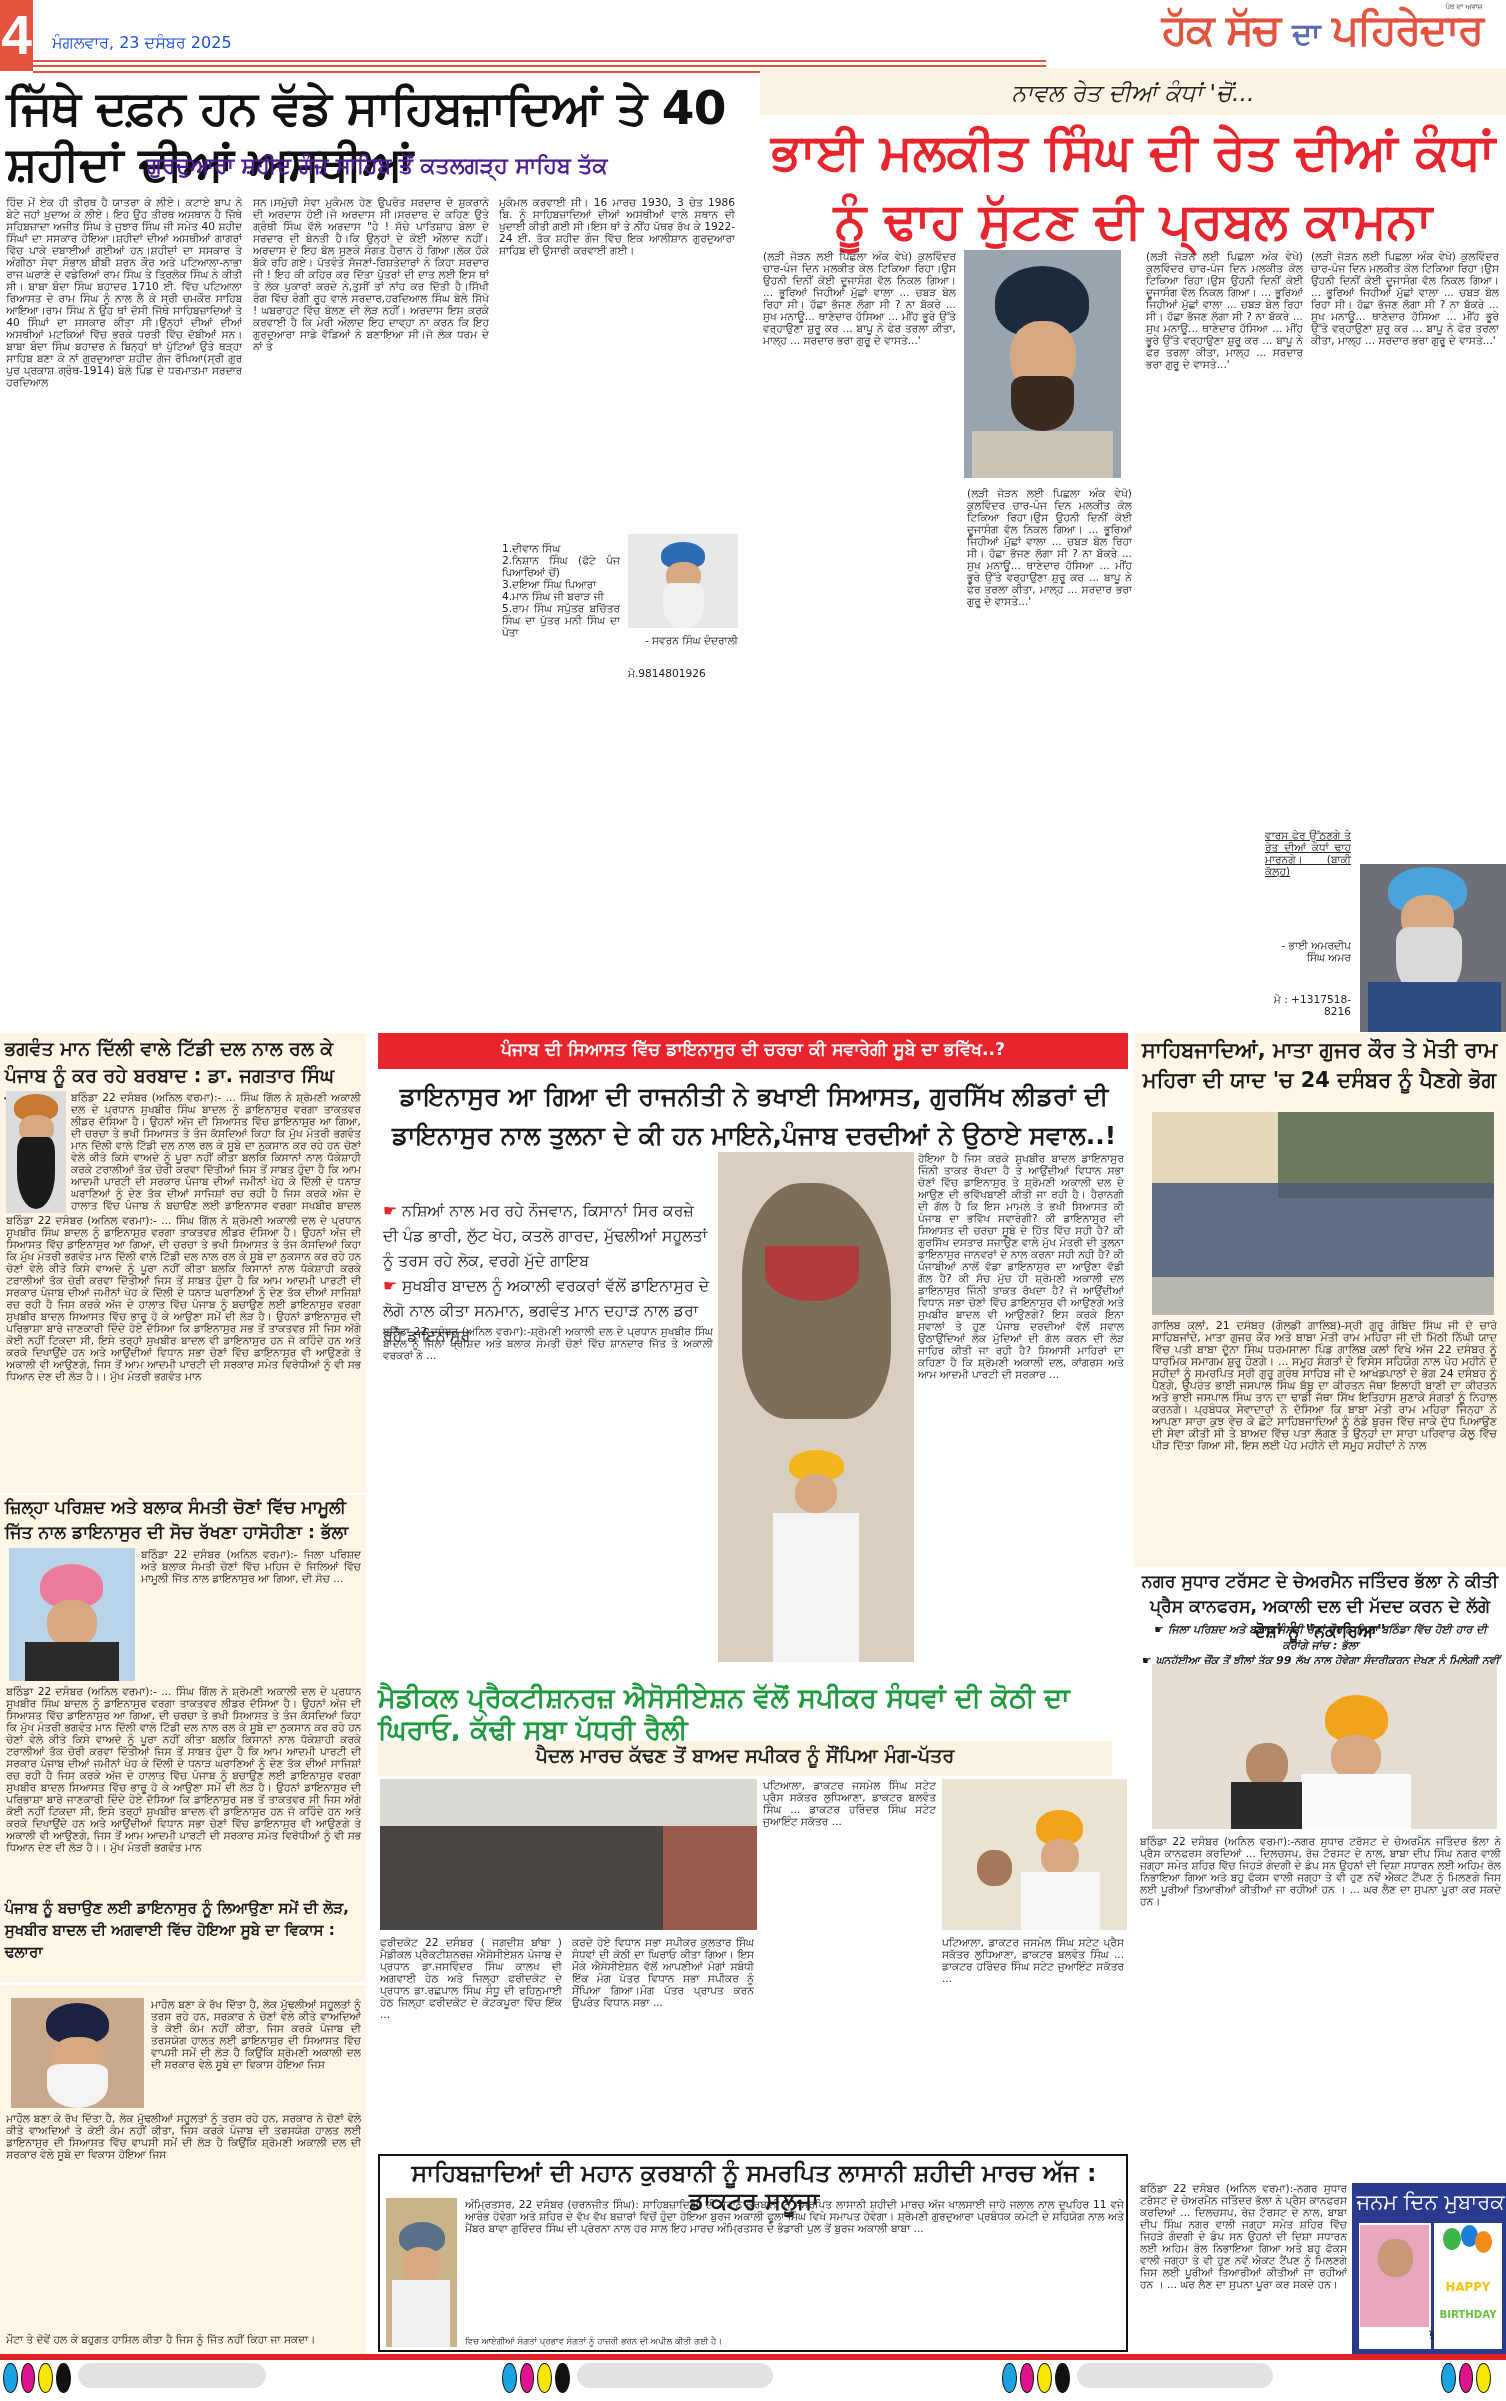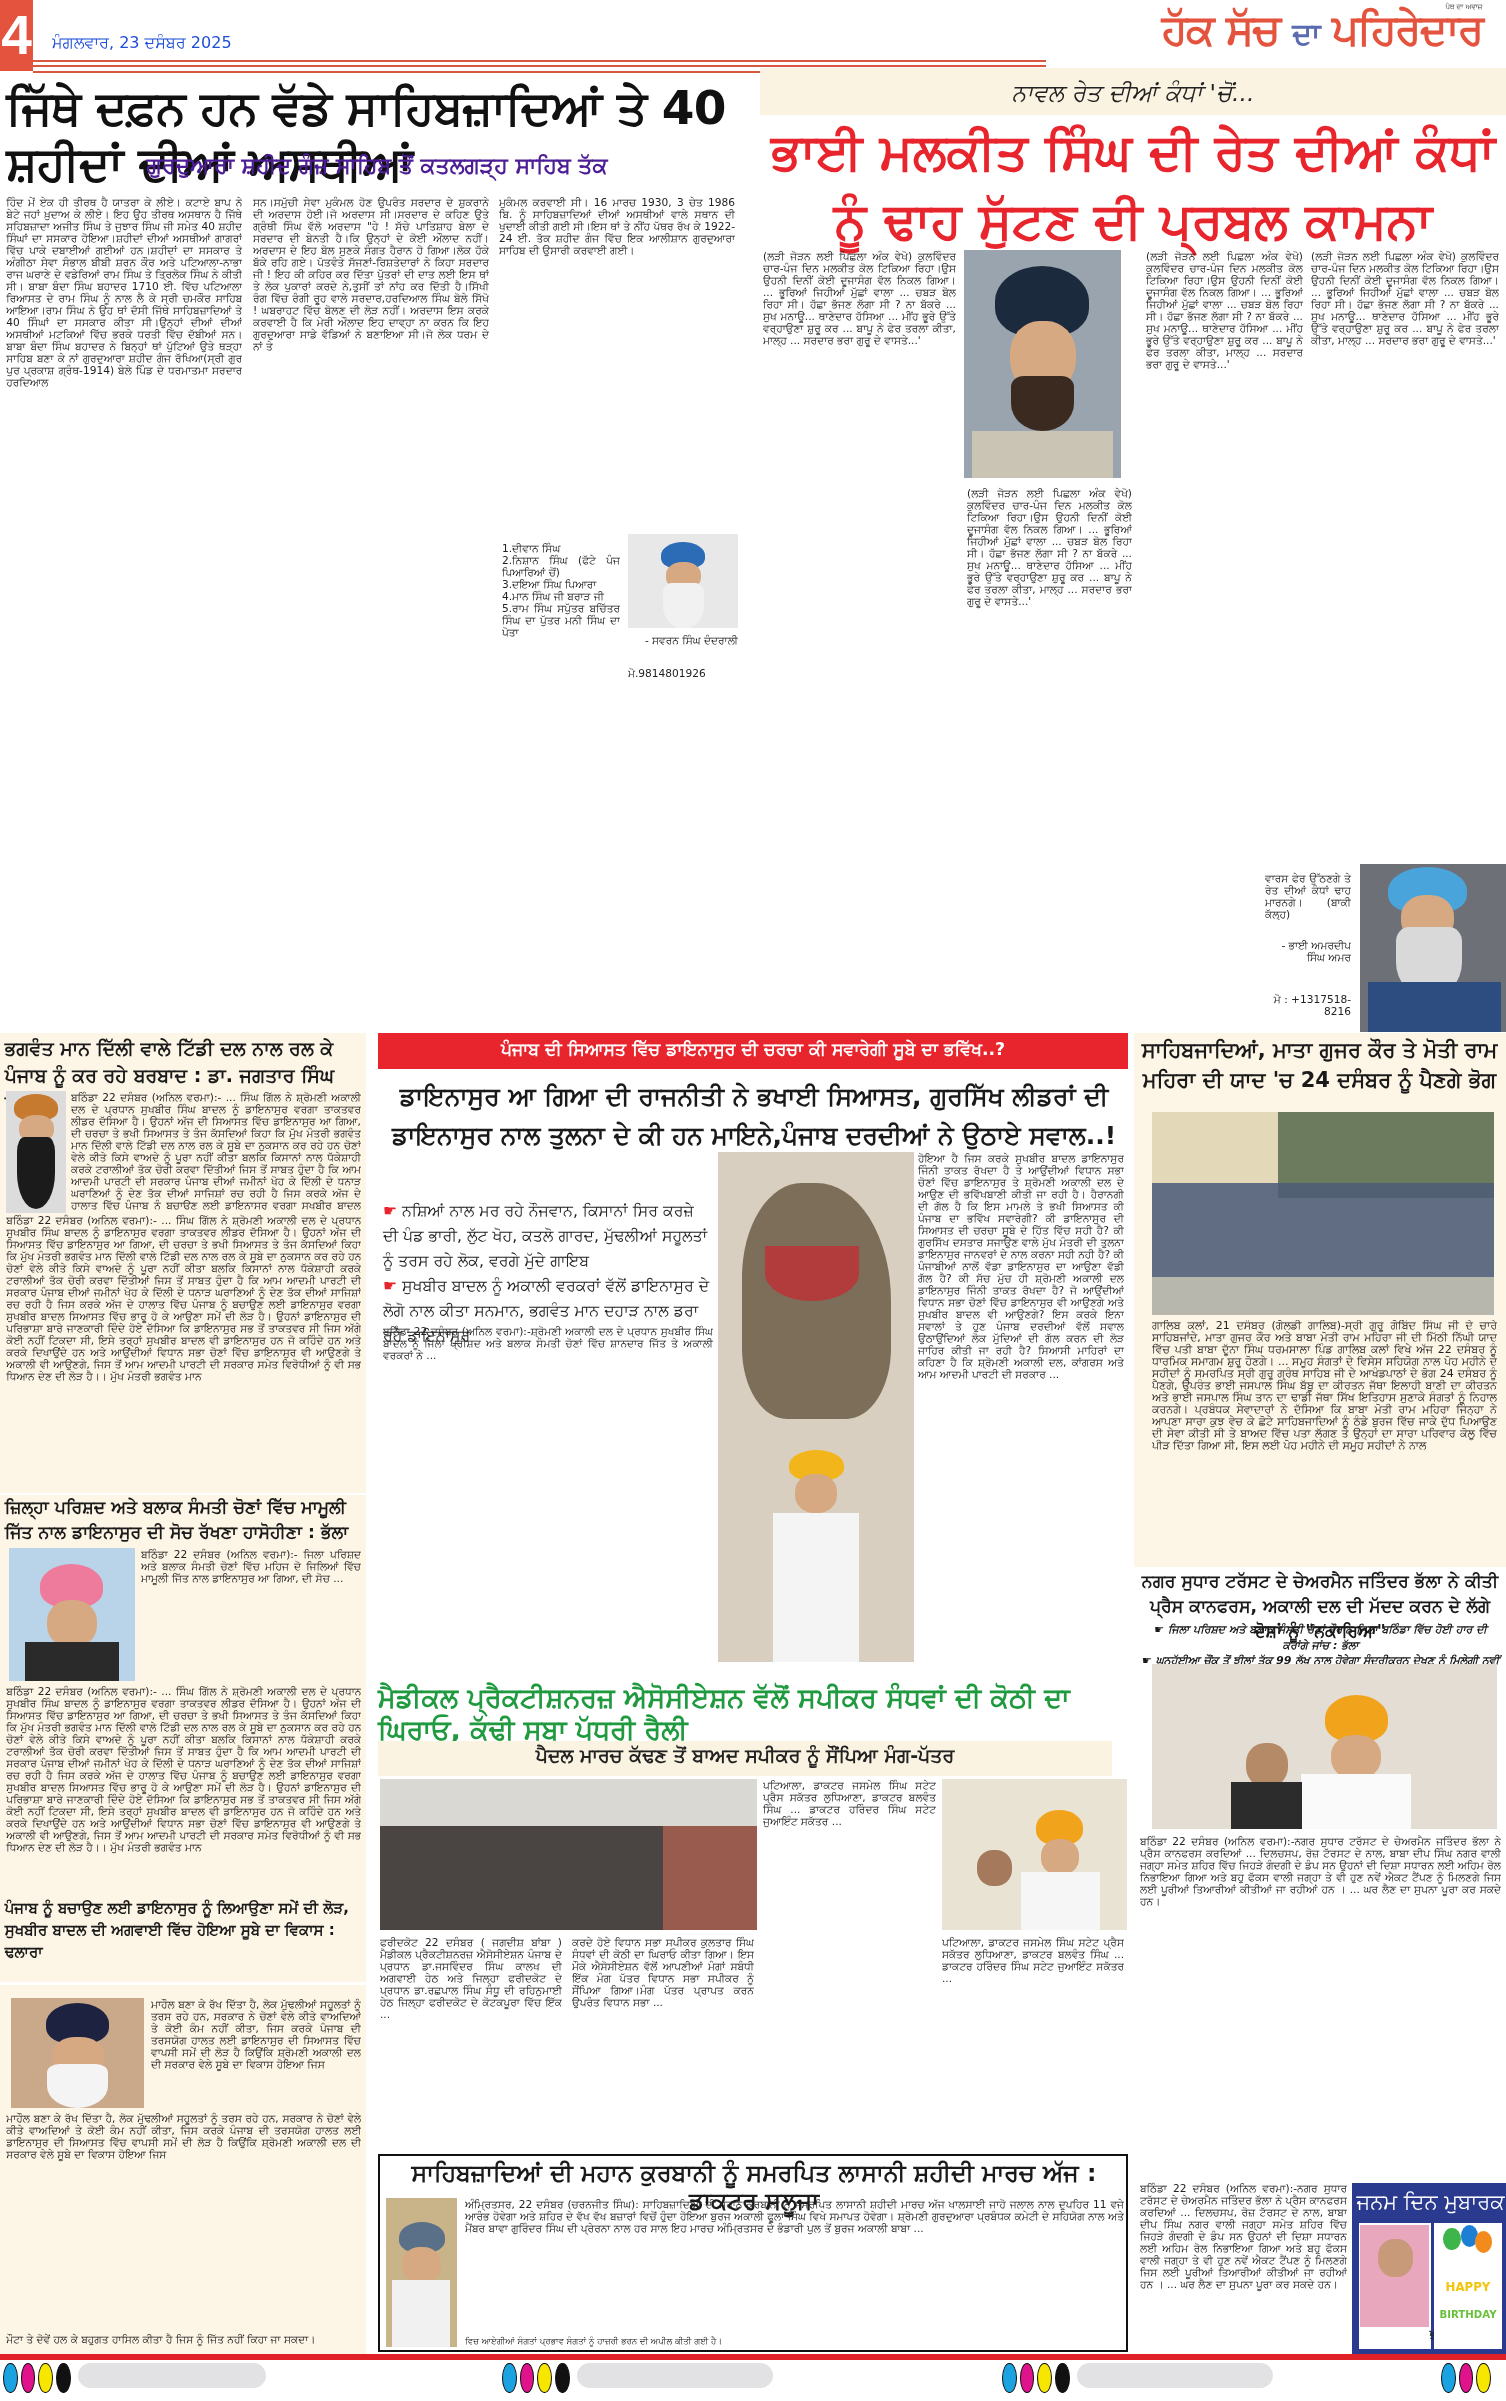--- a/index.html
+++ b/index.html
@@ -74,21 +74,21 @@
 <div class="abs photo" style="left:964px;top:250px;width:157px;height:228px;background:#9aa4ae;">
   <div class="turban" style="left:31px;top:15.7px;width:94px;height:71px;background:#1c2a3d;"></div>
   <div class="face" style="left:46px;top:71px;width:66px;height:71px;"></div>
   <div class="beard" style="left:47px;top:126px;width:63px;height:55px;background:#3a2a20;"></div>
   <div class="abs" style="left:7.9px;top:181px;width:141px;height:47px;background:#c9c4b4;"></div>
 </div>
 <div class="abs col-text" style="left:763px;top:250px;width:193px;height:683px;">(ਲੜੀ ਜੋੜਨ ਲਈ ਪਿਛਲਾ ਅੰਕ ਵੇਖੋ) ਕੁਲਵਿੰਦਰ ਚਾਰ-ਪੰਜ ਦਿਨ ਮਲਕੀਤ ਕੋਲ ਟਿਕਿਆ ਰਿਹਾ।ਉਸ ਉਹਨੀ ਦਿਨੀਂ ਕੋਈ ਦੂਜਾਸੰਗ ਵੱਲ ਨਿਕਲ ਗਿਆ। ... ਭੂਰਿਆਂ ਜਿਹੀਆਂ ਮੁੱਛਾਂ ਵਾਲਾ ... ਚਬੜ ਬੋਲ ਰਿਹਾ ਸੀ। ਹੱਛਾ ਭੱਜਣ ਲੱਗਾ ਸੀ ? ਨਾ ਬੱਕਰੇ ... ਸੁਖ ਮਨਾਊ... ਥਾਣੇਦਾਰ ਹੱਸਿਆ ... ਮੀਂਹ ਭੂਰੇ ਉੱਤੇ ਵਰ੍ਹਾਉਣਾ ਸ਼ੁਰੂ ਕਰ ... ਬਾਪੂ ਨੇ ਫੇਰ ਤਰਲਾ ਕੀਤਾ, ਮਾਲ੍ਹ ... ਸਰਦਾਰ ਭਰਾ ਗੁਰੂ ਦੇ ਵਾਸਤੇ...'</div>
 <div class="abs col-text" style="left:967px;top:487px;width:165px;height:471px;">(ਲੜੀ ਜੋੜਨ ਲਈ ਪਿਛਲਾ ਅੰਕ ਵੇਖੋ) ਕੁਲਵਿੰਦਰ ਚਾਰ-ਪੰਜ ਦਿਨ ਮਲਕੀਤ ਕੋਲ ਟਿਕਿਆ ਰਿਹਾ।ਉਸ ਉਹਨੀ ਦਿਨੀਂ ਕੋਈ ਦੂਜਾਸੰਗ ਵੱਲ ਨਿਕਲ ਗਿਆ। ... ਭੂਰਿਆਂ ਜਿਹੀਆਂ ਮੁੱਛਾਂ ਵਾਲਾ ... ਚਬੜ ਬੋਲ ਰਿਹਾ ਸੀ। ਹੱਛਾ ਭੱਜਣ ਲੱਗਾ ਸੀ ? ਨਾ ਬੱਕਰੇ ... ਸੁਖ ਮਨਾਊ... ਥਾਣੇਦਾਰ ਹੱਸਿਆ ... ਮੀਂਹ ਭੂਰੇ ਉੱਤੇ ਵਰ੍ਹਾਉਣਾ ਸ਼ੁਰੂ ਕਰ ... ਬਾਪੂ ਨੇ ਫੇਰ ਤਰਲਾ ਕੀਤਾ, ਮਾਲ੍ਹ ... ਸਰਦਾਰ ਭਰਾ ਗੁਰੂ ਦੇ ਵਾਸਤੇ...'</div>
 <div class="abs col-text" style="left:1146px;top:250px;width:157px;height:620px;">(ਲੜੀ ਜੋੜਨ ਲਈ ਪਿਛਲਾ ਅੰਕ ਵੇਖੋ) ਕੁਲਵਿੰਦਰ ਚਾਰ-ਪੰਜ ਦਿਨ ਮਲਕੀਤ ਕੋਲ ਟਿਕਿਆ ਰਿਹਾ।ਉਸ ਉਹਨੀ ਦਿਨੀਂ ਕੋਈ ਦੂਜਾਸੰਗ ਵੱਲ ਨਿਕਲ ਗਿਆ। ... ਭੂਰਿਆਂ ਜਿਹੀਆਂ ਮੁੱਛਾਂ ਵਾਲਾ ... ਚਬੜ ਬੋਲ ਰਿਹਾ ਸੀ। ਹੱਛਾ ਭੱਜਣ ਲੱਗਾ ਸੀ ? ਨਾ ਬੱਕਰੇ ... ਸੁਖ ਮਨਾਊ... ਥਾਣੇਦਾਰ ਹੱਸਿਆ ... ਮੀਂਹ ਭੂਰੇ ਉੱਤੇ ਵਰ੍ਹਾਉਣਾ ਸ਼ੁਰੂ ਕਰ ... ਬਾਪੂ ਨੇ ਫੇਰ ਤਰਲਾ ਕੀਤਾ, ਮਾਲ੍ਹ ... ਸਰਦਾਰ ਭਰਾ ਗੁਰੂ ਦੇ ਵਾਸਤੇ...'</div>
 <div class="abs col-text" style="left:1311px;top:250px;width:188px;height:597px;">(ਲੜੀ ਜੋੜਨ ਲਈ ਪਿਛਲਾ ਅੰਕ ਵੇਖੋ) ਕੁਲਵਿੰਦਰ ਚਾਰ-ਪੰਜ ਦਿਨ ਮਲਕੀਤ ਕੋਲ ਟਿਕਿਆ ਰਿਹਾ।ਉਸ ਉਹਨੀ ਦਿਨੀਂ ਕੋਈ ਦੂਜਾਸੰਗ ਵੱਲ ਨਿਕਲ ਗਿਆ। ... ਭੂਰਿਆਂ ਜਿਹੀਆਂ ਮੁੱਛਾਂ ਵਾਲਾ ... ਚਬੜ ਬੋਲ ਰਿਹਾ ਸੀ। ਹੱਛਾ ਭੱਜਣ ਲੱਗਾ ਸੀ ? ਨਾ ਬੱਕਰੇ ... ਸੁਖ ਮਨਾਊ... ਥਾਣੇਦਾਰ ਹੱਸਿਆ ... ਮੀਂਹ ਭੂਰੇ ਉੱਤੇ ਵਰ੍ਹਾਉਣਾ ਸ਼ੁਰੂ ਕਰ ... ਬਾਪੂ ਨੇ ਫੇਰ ਤਰਲਾ ਕੀਤਾ, ਮਾਲ੍ਹ ... ਸਰਦਾਰ ਭਰਾ ਗੁਰੂ ਦੇ ਵਾਸਤੇ...'</div>
-<div class="abs col-text" style="left:1265px;top:872px;width:86px;">ਵਾਰਸ ਫੇਰ ਉੱਠਣਗੇ ਤੇ ਰੇਤ ਦੀਆਂ ਕੰਧਾਂ ਢਾਹ ਮਾਰਨਗੇ। (ਬਾਕੀ ਕੱਲ੍ਹ)</div>
+<div class="abs col-text" style="left:1265px;top:829px;width:86px;text-decoration:underline;">ਵਾਰਸ ਫੇਰ ਉੱਠਣਗੇ ਤੇ ਰੇਤ ਦੀਆਂ ਕੰਧਾਂ ਢਾਹ ਮਾਰਨਗੇ। (ਬਾਕੀ ਕੱਲ੍ਹ)</div>
 <div class="abs col-text" style="left:1265px;top:939px;width:86px;text-align:right;">- ਭਾਈ ਅਮਰਦੀਪ ਸਿੰਘ ਅਮਰ</div>
 <div class="abs col-text" style="left:1265px;top:993px;width:86px;text-align:right;">ਮੋ : +1317518-8216</div>
 <div class="abs photo" style="left:1360px;top:864px;width:146px;height:168px;background:#6e7077;">
   <div class="turban" style="left:28px;top:3.1px;width:79px;height:47px;background:#4aa4dc;"></div>
   <div class="face" style="left:41px;top:31px;width:53px;height:47px;"></div>
   <div class="beard" style="left:36px;top:63px;width:66px;height:71px;background:#d9d9d9;"></div>
   <div class="abs" style="left:7.9px;top:118px;width:133px;height:50px;background:#2d4c80;"></div>
 </div>
 
 <div class="abs sec-box" style="left:1134px;top:1033px;width:373px;height:534px;"></div>

